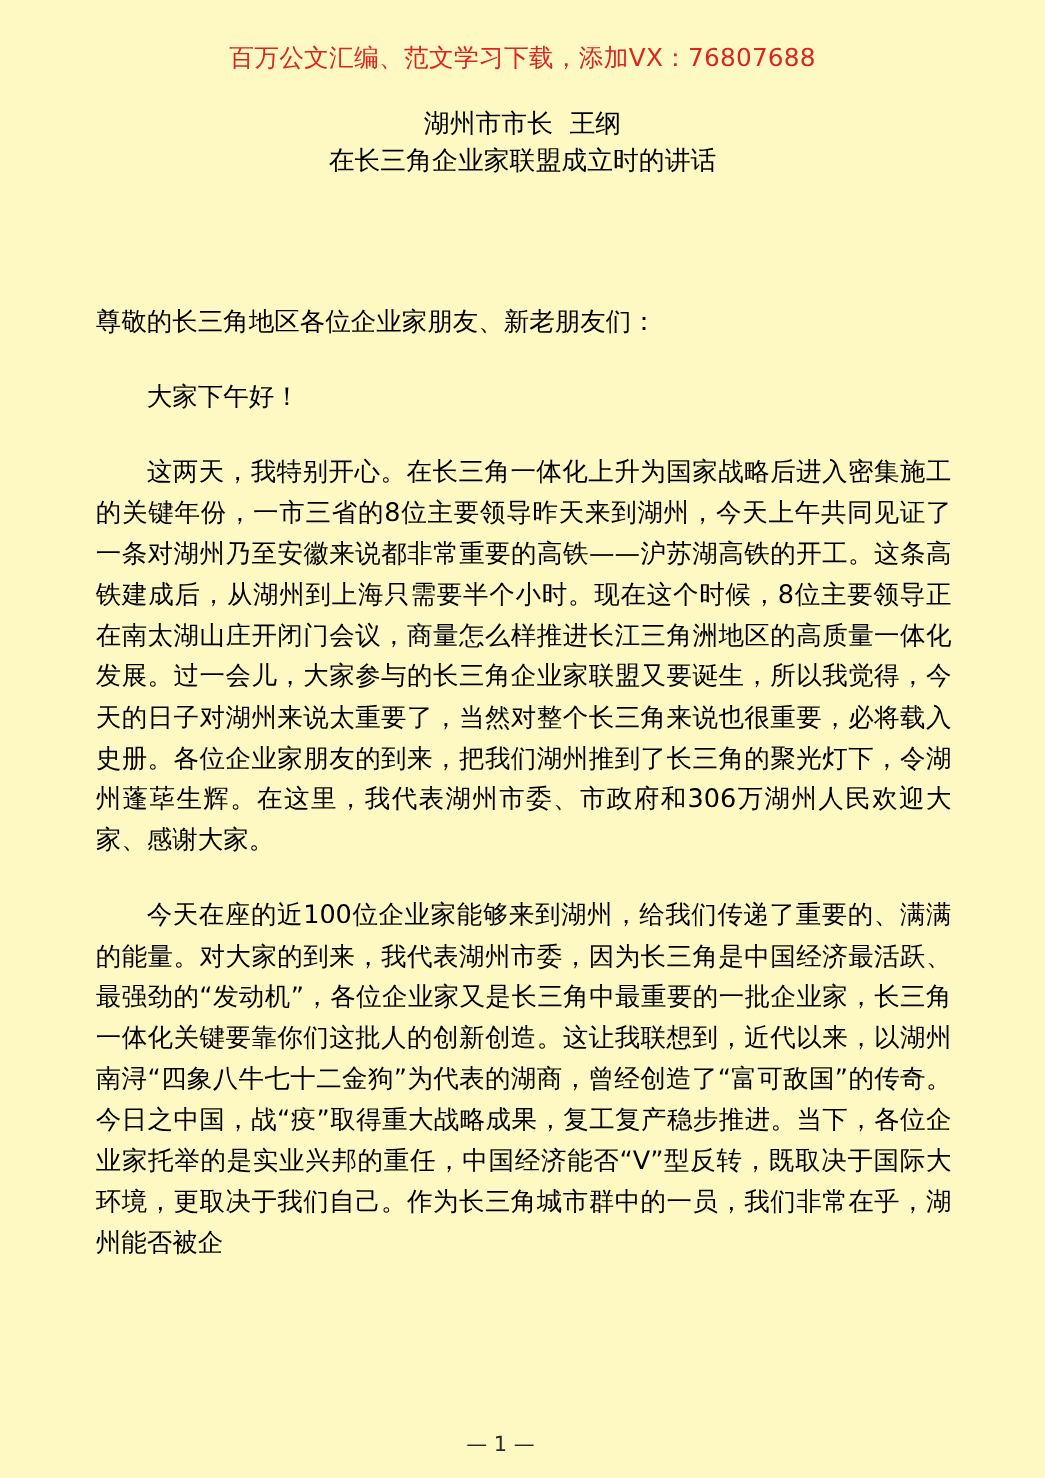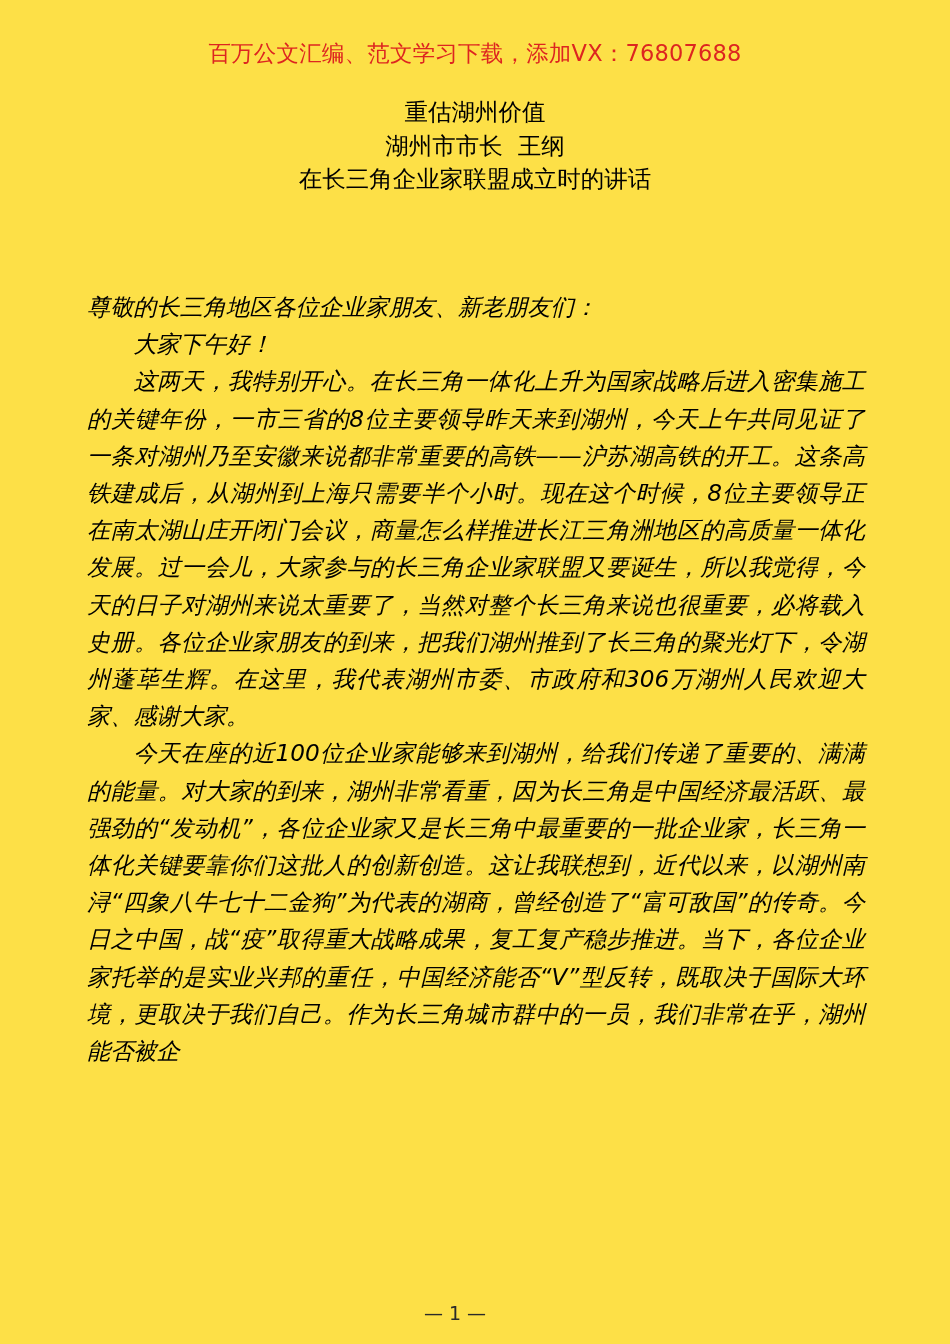--- a/index.html
+++ b/index.html
@@ -9,21 +9,21 @@
     background: #ffffff;
   }
   body {
     font-family: "DejaVu Sans", "Liberation Sans", sans-serif;
     color: #000000;
   }
   .page {
     position: relative;
     width: 950px;
     height: 1344px;
-    background: #fde047;
+    background: #fef9c3;
     overflow: hidden;
     box-sizing: border-box;
   }
 
   
   .banner {
     position: absolute;
     top: 38px;
     left: 0;
     width: 950px;
@@ -47,37 +47,37 @@
   .title-line {
     font-size: 23.5px;
     line-height: 33.5px;
     color: #000;
     white-space: pre;
   }
 
   
   .body-text {
     position: absolute;
-    top: 288px;
+    top: 274px;
     left: 87px;
     width: 778px;
     font-size: 23.2px;
     line-height: 37.2px;
     text-align: justify;
     text-justify: inter-ideograph;
     color: #000;
-    font-style: italic;
   }
   .body-text p {
     margin: 0;
     text-indent: 0;
     text-align: justify;
   }
   .body-text p.indent {
     text-indent: 2em;
+    margin-top: 31px;
   }
 
   
   .footer {
     position: absolute;
     bottom: 18px;
     left: 0;
     width: 950px;
     text-align: center;
     font-size: 19px;
@@ -91,29 +91,28 @@
   }
 </style>
 </head>
 <body>
 
 <div class="page">
 
   <div class="banner">百万公文汇编、范文学习下载，添加VX：76807688</div>
 
   <div class="title-block">
-    <div class="title-line">重估湖州价值</div>
     <div class="title-line">湖州市市长  王纲</div>
     <div class="title-line">在长三角企业家联盟成立时的讲话</div>
   </div>
 
   <div class="body-text">
     <p>尊敬的长三角地区各位企业家朋友、新老朋友们：</p>
     <p class="indent">大家下午好！</p>
     <p class="indent">这两天，我特别开心。在长三角一体化上升为国家战略后进入密集施工的关键年份，一市三省的8位主要领导昨天来到湖州，今天上午共同见证了一条对湖州乃至安徽来说都非常重要的高铁——沪苏湖高铁的开工。这条高铁建成后，从湖州到上海只需要半个小时。现在这个时候，8位主要领导正在南太湖山庄开闭门会议，商量怎么样推进长江三角洲地区的高质量一体化发展。过一会儿，大家参与的长三角企业家联盟又要诞生，所以我觉得，今天的日子对湖州来说太重要了，当然对整个长三角来说也很重要，必将载入史册。各位企业家朋友的到来，把我们湖州推到了长三角的聚光灯下，令湖州蓬荜生辉。在这里，我代表湖州市委、市政府和306万湖州人民欢迎大家、感谢大家。</p>
-    <p class="indent">今天在座的近100位企业家能够来到湖州，给我们传递了重要的、满满的能量。对大家的到来，湖州非常看重，因为长三角是中国经济最活跃、最强劲的“发动机”，各位企业家又是长三角中最重要的一批企业家，长三角一体化关键要靠你们这批人的创新创造。这让我联想到，近代以来，以湖州南浔“四象八牛七十二金狗”为代表的湖商，曾经创造了“富可敌国”的传奇。今日之中国，战“疫”取得重大战略成果，复工复产稳步推进。当下，各位企业家托举的是实业兴邦的重任，中国经济能否“V”型反转，既取决于国际大环境，更取决于我们自己。作为长三角城市群中的一员，我们非常在乎，湖州能否被企</p>
+    <p class="indent">今天在座的近100位企业家能够来到湖州，给我们传递了重要的、满满的能量。对大家的到来，我代表湖州市委，因为长三角是中国经济最活跃、最强劲的“发动机”，各位企业家又是长三角中最重要的一批企业家，长三角一体化关键要靠你们这批人的创新创造。这让我联想到，近代以来，以湖州南浔“四象八牛七十二金狗”为代表的湖商，曾经创造了“富可敌国”的传奇。今日之中国，战“疫”取得重大战略成果，复工复产稳步推进。当下，各位企业家托举的是实业兴邦的重任，中国经济能否“V”型反转，既取决于国际大环境，更取决于我们自己。作为长三角城市群中的一员，我们非常在乎，湖州能否被企</p>
   </div>
 
   <div class="footer">
     <span class="pagenum">— 1 —</span>
   </div>
 
 </div>
 
 </body></html>

